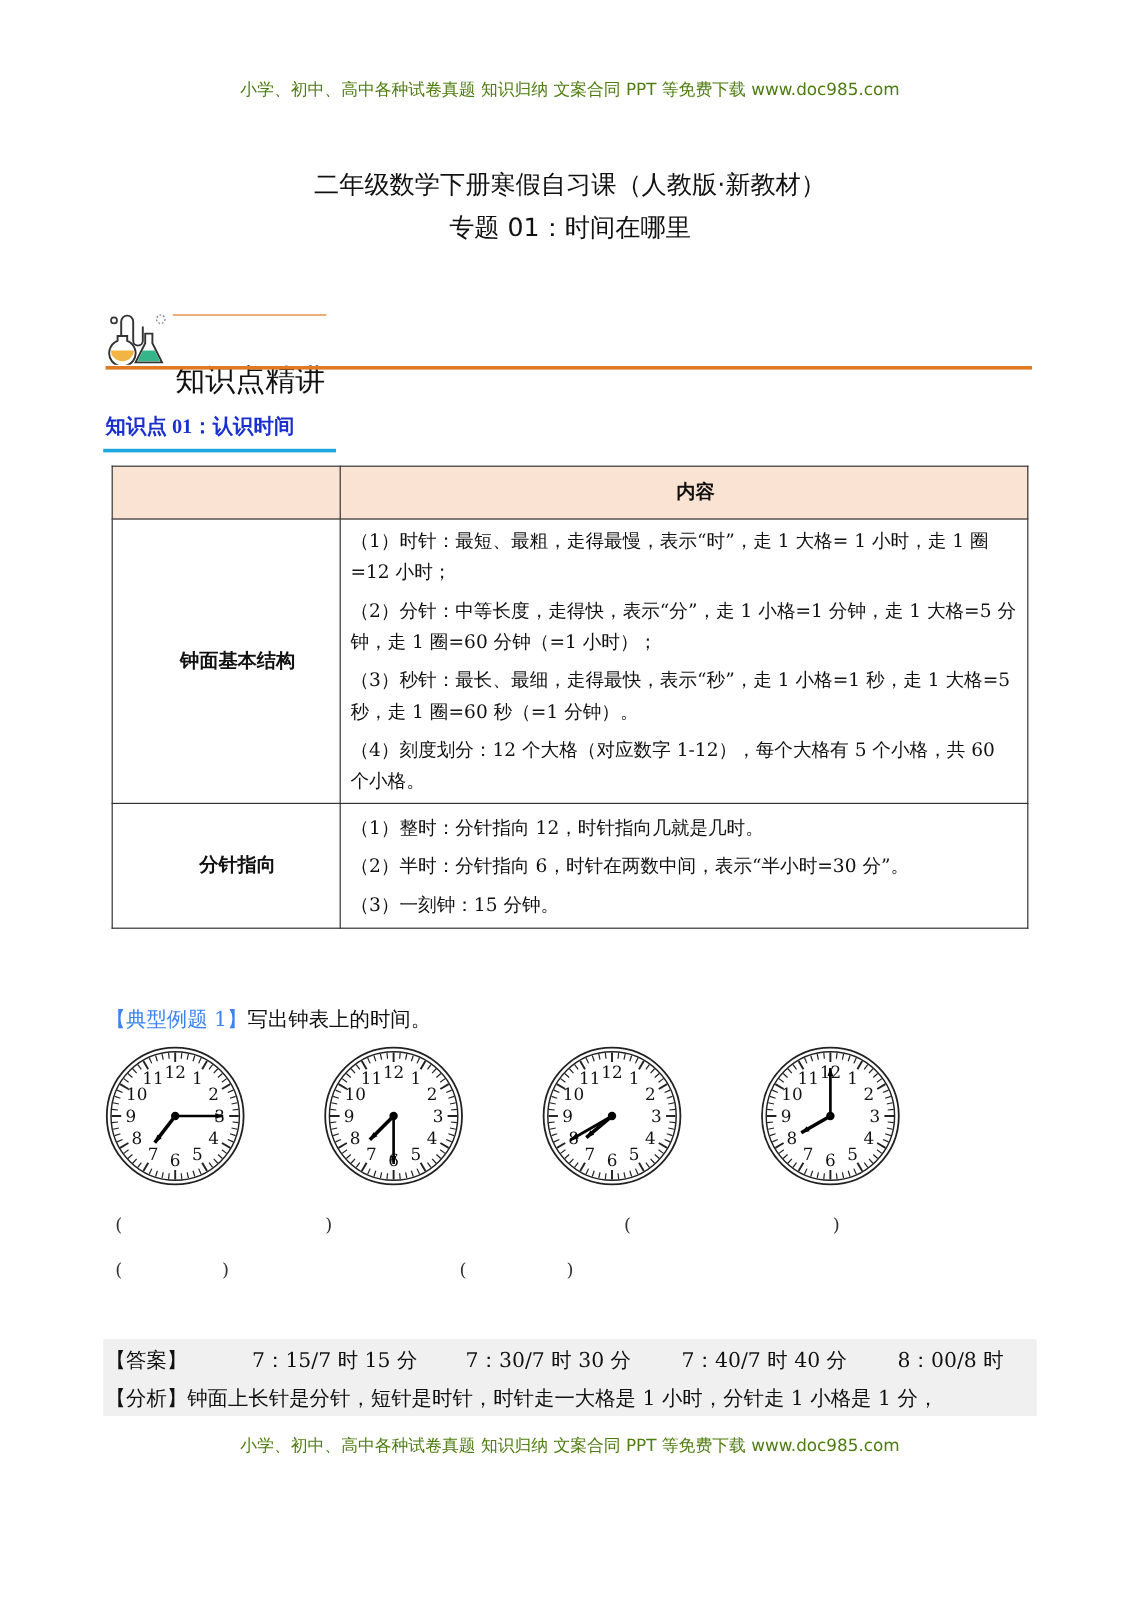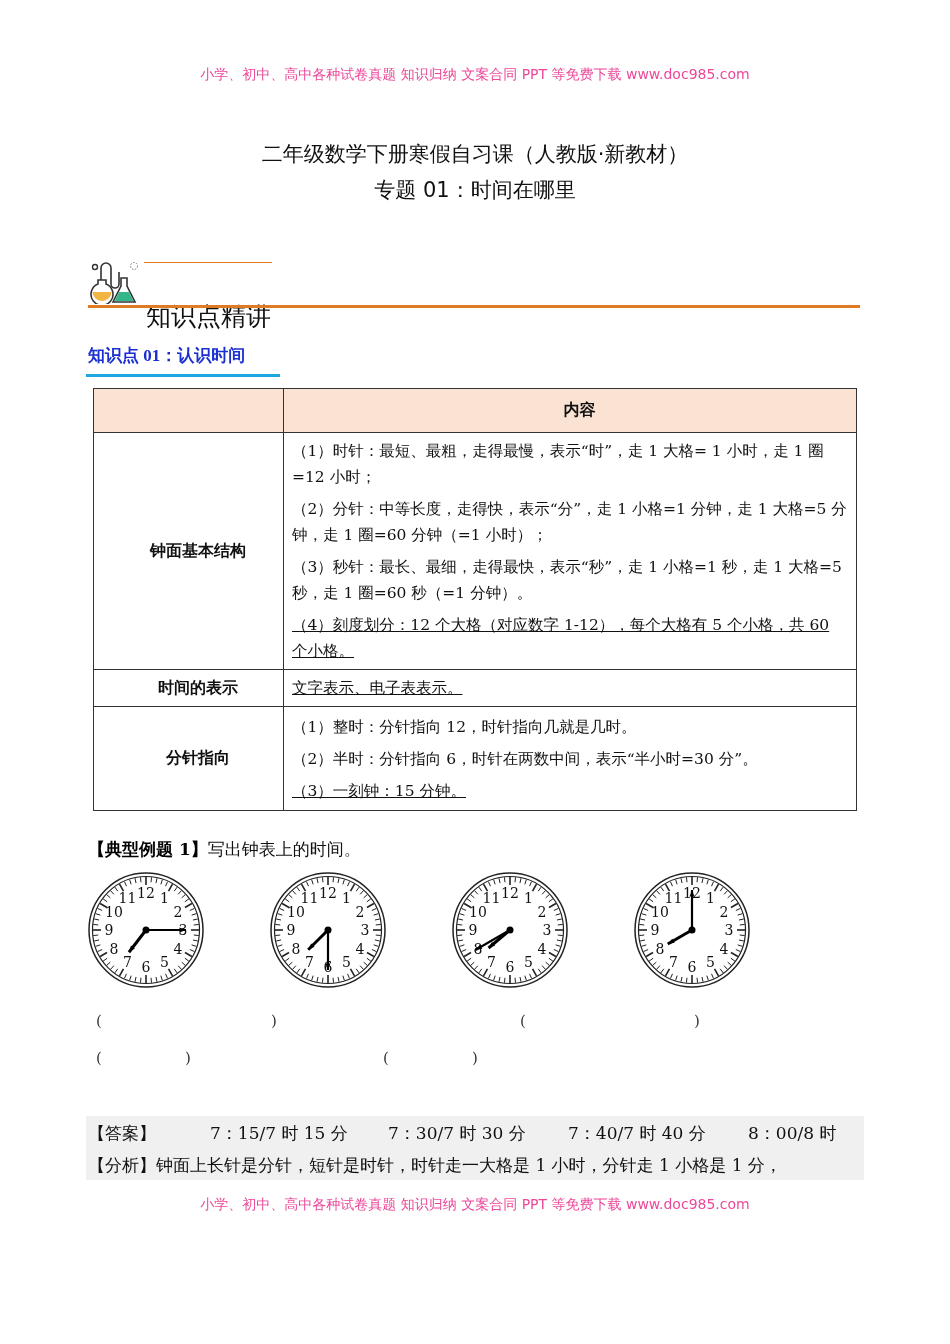--- a/index.html
+++ b/index.html
@@ -1,19 +1,19 @@
 <!DOCTYPE html>
 <html><head>
 <meta charset="utf-8">
 <style>
   html, body { margin: 0; padding: 0; background: #ffffff; }
   body { width: 950px; height: 1344px; position: relative; overflow: hidden;
          font-family: "DejaVu Serif", "Liberation Serif", serif; color: #111; }
   .watermark { position: absolute; left: 0; width: 950px; text-align: center;
-               font-family: "DejaVu Sans", "Liberation Sans", sans-serif; font-size: 14px; color: #ec4899; }
+               font-family: "DejaVu Sans", "Liberation Sans", sans-serif; font-size: 14px; color: #4d7c0f; }
   .wm-top { top: 66px; }
   .wm-bottom { top: 1196px; }
   .title { position: absolute; left: 0; width: 950px; text-align: center;
            font-family: "DejaVu Sans", "Liberation Sans", sans-serif; font-size: 21px; color: #111; }
   .title-1 { top: 140px; }
   .title-2 { top: 176px; }
   .section-head { position: absolute; left: 88px; top: 256px; width: 772px; height: 52px; }
   .section-head .bar { position: absolute; left: 0; bottom: 0; width: 772px; height: 3px; background: #e07b24; }
   .section-head .topline { position: absolute; left: 56px; top: 6px; width: 128px; height: 1px; background: #e07b24; }
   .section-head .icon { position: absolute; left: 2px; top: 2px; width: 50px; height: 46px; }
@@ -23,23 +23,23 @@
               font-family: Liberation Serif, serif; }
   .kp-underline { position: absolute; left: 86px; top: 374px; width: 194px; height: 3px; background: #1fa8e0; }
   table.kp { position: absolute; left: 93px; top: 388px; width: 764px; border-collapse: collapse; font-size: 15.5px; }
   table.kp td, table.kp th { border: 1px solid #333; padding-left: 20px; }
   table.kp th { background: #fbe3d4; height: 41px; font-weight: bold;
                 font-family: "DejaVu Sans", "Liberation Sans", sans-serif; font-size: 16px; }
   table.kp td.rowhead { width: 168px; text-align: center; font-weight: bold;
                 font-family: "DejaVu Sans", "Liberation Sans", sans-serif; font-size: 16px; }
   table.kp td.content { padding: 3px 8px 3px 8px; line-height: 26px; }
   table.kp td.content p { margin: 2px 0 6px 0; }
-  table.kp td.content p:last-child { margin-bottom: 2px; text-decoration: underline; }
+  table.kp td.content p:last-child { margin-bottom: 2px; }
   .example { position: absolute; left: 88px; top: 838px; font-size: 17px; }
-  .example .tag { color: #000000; font-weight: bold; }
+  .example .tag { color: #3b82f6; font-weight: normal; }
   .clocks { position: absolute; left: 86px; top: 870px; width: 700px; height: 120px; }
   .clock { position: absolute; top: 0; width: 120px; height: 120px; }
   .blanks { position: absolute; font-size: 15px; color: #333; }
   .answer-box { position: absolute; left: 86px; top: 1116px; width: 778px; height: 64px; background: #f0f0f0; }
   .answer-line { position: absolute; left: 88px; font-size: 17px; white-space: nowrap; }
   .ans-1 { top: 1122px; }
   .ans-2 { top: 1154px; }
   .ans-item { display: inline-block; }
 </style>
 </head>
@@ -74,26 +74,20 @@
     <th style="width:168px"></th>
     <th>内容</th>
   </tr>
   <tr style="height:231px">
     <td class="rowhead">钟面基本结构</td>
     <td class="content">
       <p>（1）时针：最短、最粗，走得最慢，表示“时”，走 1 大格= 1 小时，走 1 圈=12 小时；</p>
       <p>（2）分针：中等长度，走得快，表示“分”，走 1 小格=1 分钟，走 1 大格=5 分钟，走 1 圈=60 分钟（=1 小时）；</p>
       <p>（3）秒针：最长、最细，走得最快，表示“秒”，走 1 小格=1 秒，走 1 大格=5 秒，走 1 圈=60 秒（=1 分钟）。</p>
       <p>（4）刻度划分：12 个大格（对应数字 1-12），每个大格有 5 个小格，共 60 个小格。</p>
-    </td>
-  </tr>
-  <tr style="height:34px">
-    <td class="rowhead">时间的表示</td>
-    <td class="content">
-      <p>文字表示、电子表表示。</p>
     </td>
   </tr>
   <tr style="height:104px">
     <td class="rowhead">分针指向</td>
     <td class="content">
       <p>（1）整时：分针指向 12，时针指向几就是几时。</p>
       <p>（2）半时：分针指向 6，时针在两数中间，表示“半小时=30 分”。</p>
       <p>（3）一刻钟：15 分钟。</p>
     </td>
   </tr>

